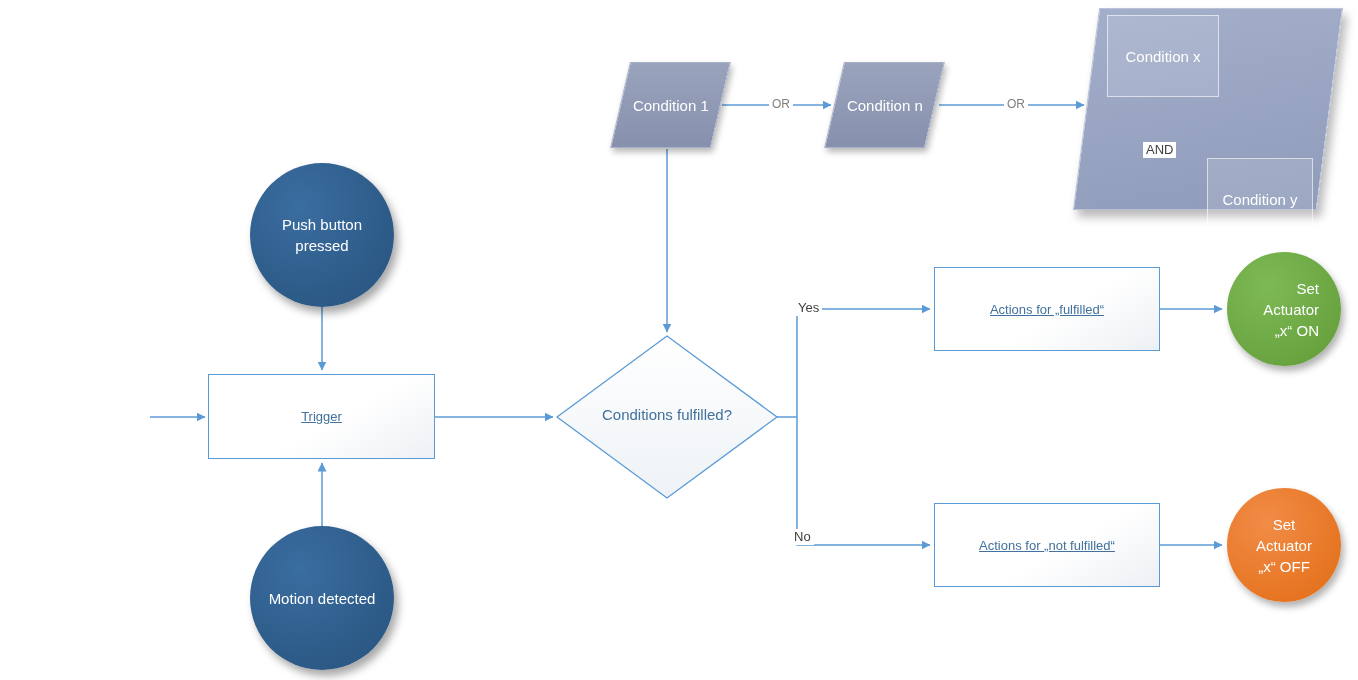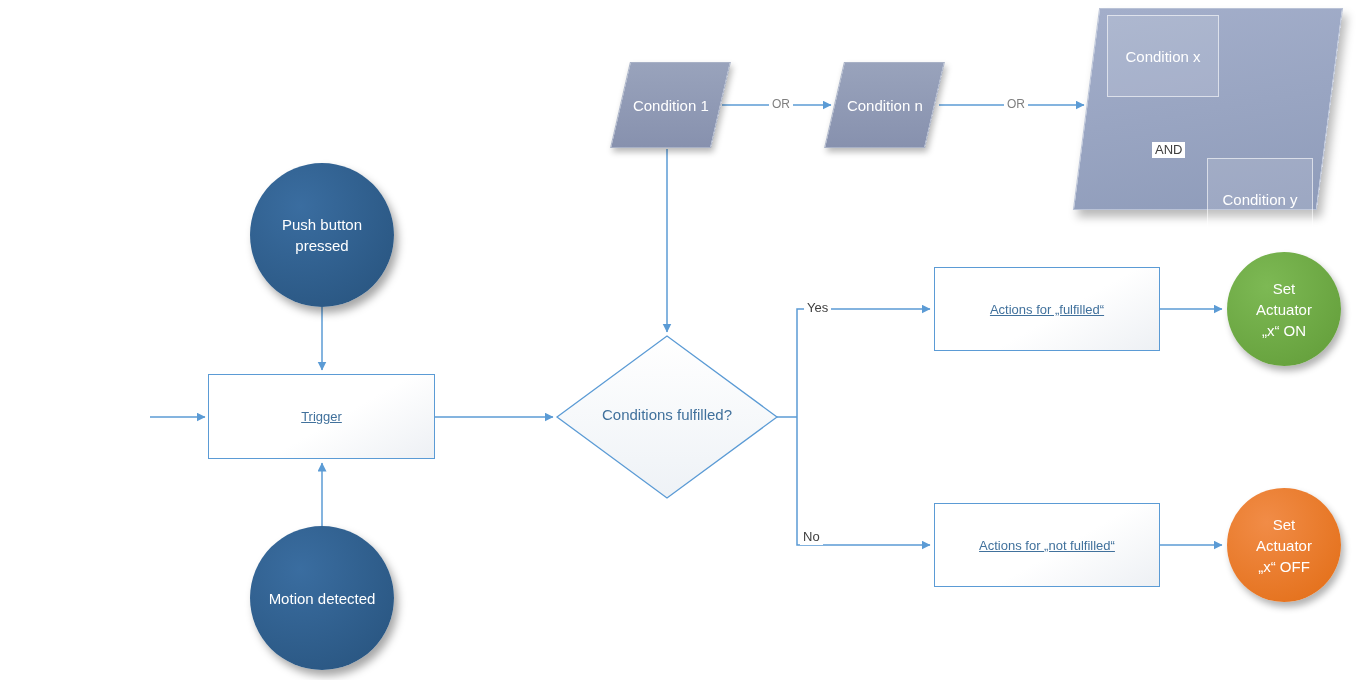--- a/index.html
+++ b/index.html
@@ -7,35 +7,35 @@
   body { font-family: "Liberation Sans", sans-serif; }
 
   .canvas { position:relative; width:1358px; height:680px; background:#ffffff; overflow:hidden; }
 
   .connectors { position:absolute; left:0; top:0; width:1358px; height:680px; }
 
   .node { position:absolute; display:flex; align-items:center; justify-content:center; text-align:center; }
 
   .circle { border-radius:50%; color:#ffffff; font-size:15px; line-height:1.4; }
   .circle.dark   { background: radial-gradient(circle at 35% 30%, #3a6da0, #2b5884 78%); box-shadow: 4px 6px 8px rgba(0,0,0,0.35); padding:0 18px; }
-  .circle.green  { background: radial-gradient(circle at 35% 30%, #7db954, #67a23e 78%); box-shadow: 3px 5px 7px rgba(0,0,0,0.30); padding:0 22px; }
+  .circle.green  { background: radial-gradient(circle at 35% 30%, #7db954, #67a23e 78%); box-shadow: 3px 5px 7px rgba(0,0,0,0.30); padding:0 22px;text-align:right; }
   .circle.orange { background: radial-gradient(circle at 35% 30%, #f18c47, #e5731f 78%); box-shadow: 3px 5px 7px rgba(0,0,0,0.30); padding:0 22px; }
 
   .rect { background: linear-gradient(150deg, #ffffff 55%, #edf0f4); border:1px solid #5b9bd5; color:#41719c; font-size:13px;text-decoration:underline; }
 
   .para { transform: skewX(-13deg); background: linear-gradient(180deg, #99a3bc, #8791ae); border:1px solid #a8b1c6; color:#ffffff; font-size:15px; box-shadow:3px 4px 6px rgba(0,0,0,0.28); }
   .para > span { display:block; transform: skewX(13deg); }
 
   .group { transform: skewX(-7.4deg); background: linear-gradient(170deg, #a3aeca 0%, #8f9cba 100%); border:1px solid #b9c2d6; box-shadow:5px 7px 10px rgba(0,0,0,0.28); }
   .inner-box { background: rgba(255,255,255,0.12); border:1px solid rgba(255,255,255,0.6); color:#ffffff; font-size:15px; }
 
   .decision-text { position:absolute; left:567px; top:406px; width:200px; text-align:center; color:#41719c; font-size:15px; }
 
   .edge-label { position:absolute; background:#ffffff; padding:0 3px; font-size:12px; color:#7f7f7f; line-height:1.25; }
-  .edge-label.dark { color:#404040; font-size:13px;margin-left:9px; }
+  .edge-label.dark { color:#404040; font-size:13px; }
 
   
   .n-push     { left:250px;  top:163px; width:144px; height:144px;justify-content:center; }
   .n-interval { left:6px;    top:345px; width:144px; height:144px; }
   .n-motion   { left:250px;  top:526px; width:144px; height:144px; }
   .n-trigger  { left:208px;  top:374px; width:227px; height:85px;  }
   .n-cond1    { left:620px;  top:62px;  width:101px; height:86px;  }
   .n-condn    { left:834px;  top:62px;  width:101px; height:86px;  }
   .n-group    { left:1086px; top:8px;   width:244px; height:202px; }
   .n-condx    { left:1107px; top:15px;  width:112px; height:82px;  }

